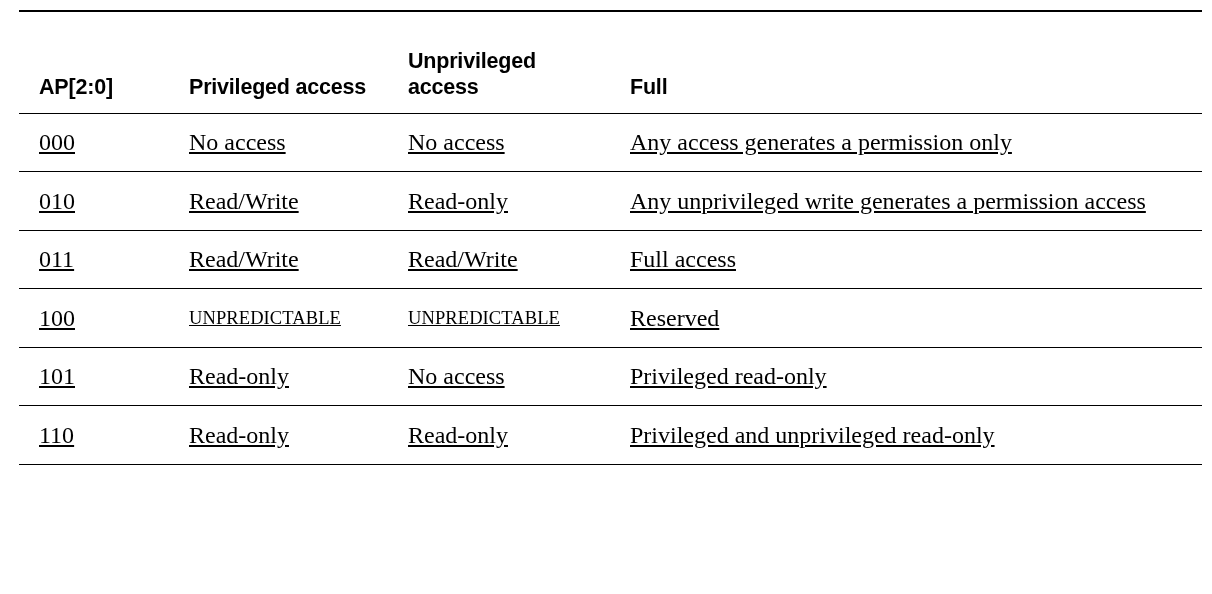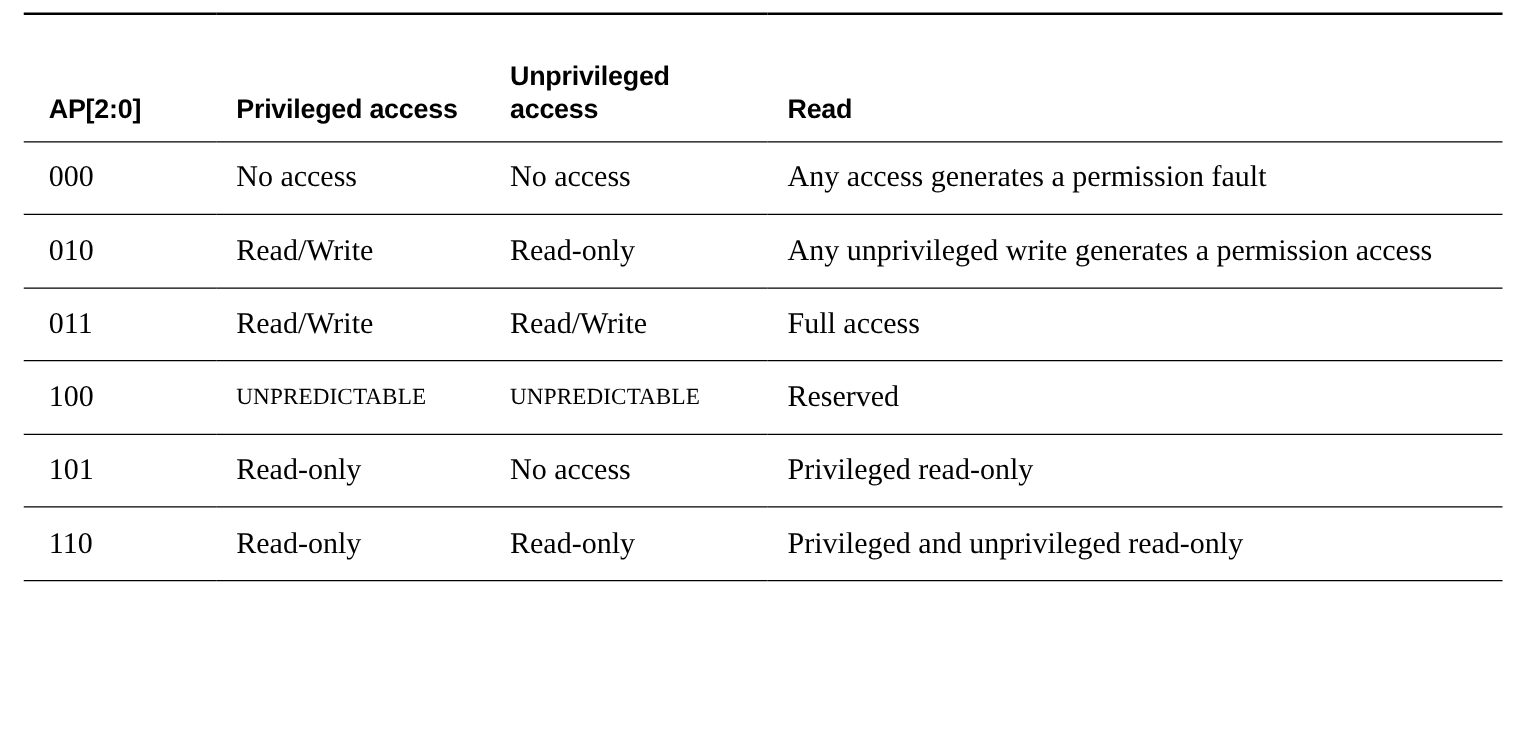--- a/index.html
+++ b/index.html
@@ -51,20 +51,21 @@
     letter-spacing: -0.2px;
   }
   thead th.h-ap    { padding-left: 20px; }
   thead th.h-priv  { padding-left: 16px; }
   thead th.h-unpriv{ padding-left: 16px; }
   thead th.h-notes { padding-left: 16px; }
 
   
   tbody tr {
     height: 58.5px;
+    text-decoration: underline;
   }
   tbody td {
     font-family: "Liberation Serif", "DejaVu Serif", serif;
     font-size: 24px;
     line-height: 1.1;
     text-align: left;
     vertical-align: middle;
     padding: 0 6px 0 20px;
     border-bottom: 1.6px solid #000000;
     white-space: nowrap;
@@ -87,29 +88,29 @@
       <col class="c-ap">
       <col class="c-priv">
       <col class="c-unpriv">
       <col class="c-notes">
     </colgroup>
     <thead>
       <tr>
         <th class="h-ap">AP[2:0]</th>
         <th class="h-priv">Privileged access</th>
         <th class="h-unpriv">Unprivileged access</th>
-        <th class="h-notes">Read</th>
+        <th class="h-notes">Full</th>
       </tr>
     </thead>
     <tbody>
       <tr>
         <td class="d-ap">000</td>
         <td class="d-priv">No access</td>
         <td class="d-unpriv">No access</td>
-        <td class="d-notes">Any access generates a permission fault</td>
+        <td class="d-notes">Any access generates a permission only</td>
       </tr>
       <tr>
         <td class="d-ap">010</td>
         <td class="d-priv">Read/Write</td>
         <td class="d-unpriv">Read-only</td>
         <td class="d-notes">Any unprivileged write generates a permission access</td>
       </tr>
       <tr>
         <td class="d-ap">011</td>
         <td class="d-priv">Read/Write</td>

